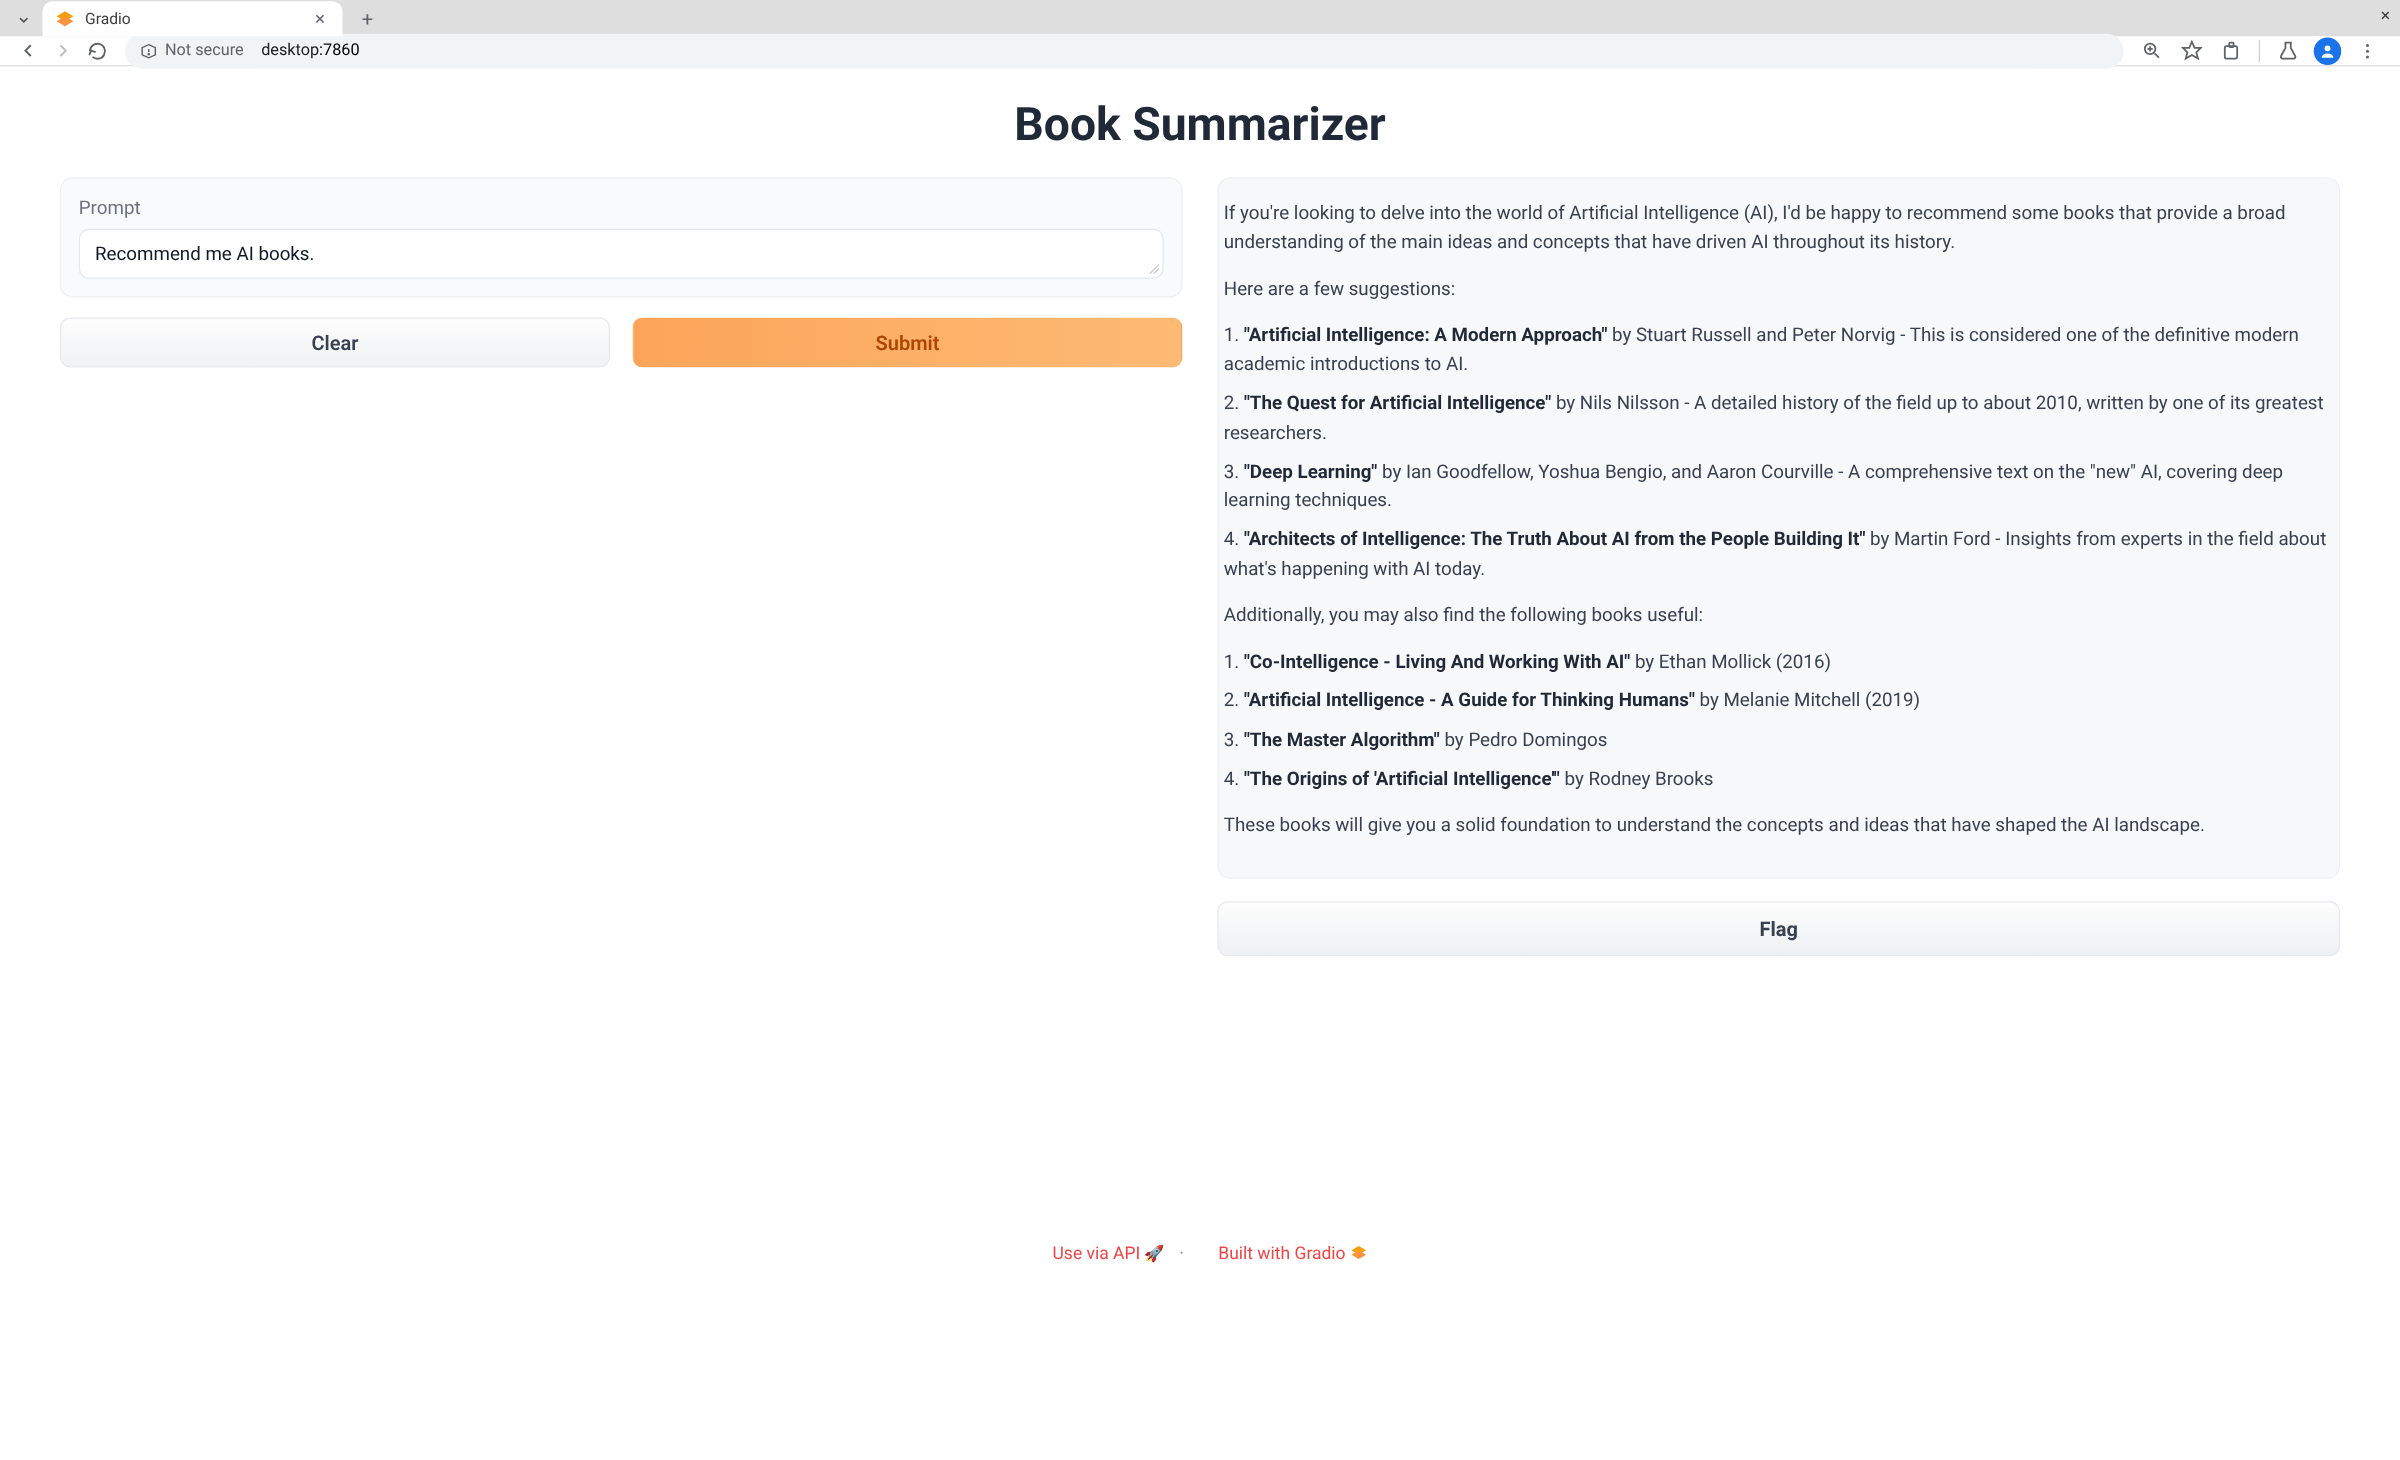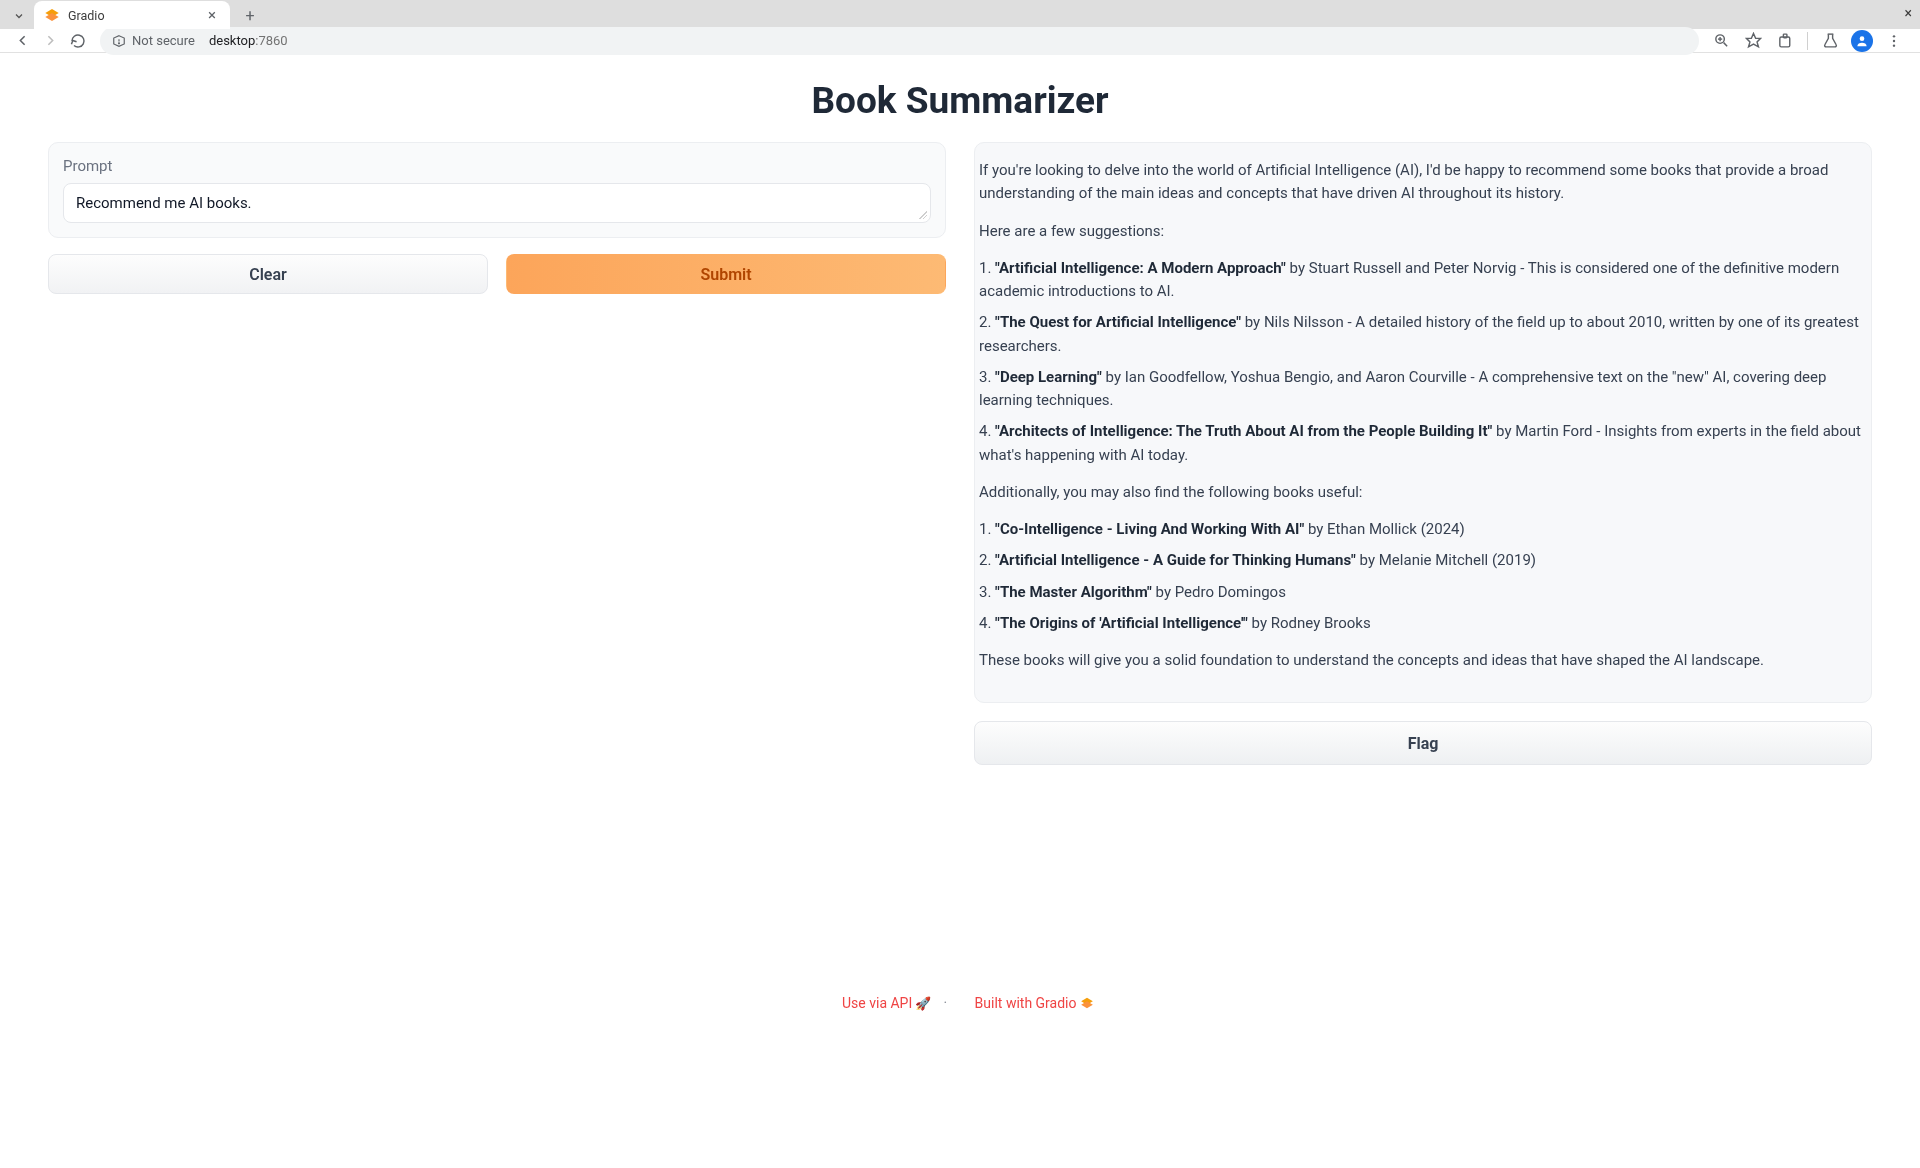--- a/index.html
+++ b/index.html
@@ -26,21 +26,21 @@
       width: 26px;
       height: 22px;
       display:flex;align-items:center;justify-content:center;
       color:#555;
       font-size:11px;
       margin-right: 2px;
       margin-bottom: 2px;
     }
     .tab {
       height: 28px;
-      width: 196px;
+      width: 240px;
       background: #fff;
       border-radius: 8px 8px 0 0;
       display: flex;
       align-items: center;
       padding: 0 10px;
       font-size: 12.5px;
       color: #3c3c3c;
       position: relative;
     }
     .tab .favicon {
@@ -83,21 +83,21 @@
       margin: 0 8px;
       display: flex;
       align-items: center;
       padding: 0 12px;
       font-size: 13px;
       color: #5f6368;
     }
     .addr-bar .secure-icon { margin-right: 6px; display:inline-flex;align-items:center;}
     .addr-bar .secure-text { margin-right: 14px; color:#5f6368;}
     .addr-bar .url-host { color:#202124; }
-    .addr-bar .url-path { color:#737373;text-align:center; }
+    .addr-bar .url-path { color:#000000;text-align:center; }
     .toolbar-icons { display:flex; align-items:center; gap: 4px; padding-right:4px;}
     .toolbar-icons .ticon { width:28px;height:28px;display:flex;align-items:center;justify-content:center;color:#5f6368;}
     .toolbar-icons .divider { width:1px;height:18px;background:#d0d0d0;margin:0 4px;}
     .profile-badge { width:22px;height:22px;border-radius:50%;background:#1a73e8;display:flex;align-items:center;justify-content:center;}
 
     
     .page {
       padding: 20px 0;
     }
     .app-title {
@@ -330,21 +330,21 @@
         <p>If you're looking to delve into the world of Artificial Intelligence (AI), I'd be happy to recommend some books that provide a broad understanding of the main ideas and concepts that have driven AI throughout its history.</p>
         <p>Here are a few suggestions:</p>
         <div id="list1">
             <div class="num-item"><span>1. </span><b>"Artificial Intelligence: A Modern Approach"</b><span> by Stuart Russell and Peter Norvig - This is considered one of the definitive modern academic introductions to AI.</span></div>
             <div class="num-item"><span>2. </span><b>"The Quest for Artificial Intelligence"</b><span> by Nils Nilsson - A detailed history of the field up to about 2010, written by one of its greatest researchers.</span></div>
             <div class="num-item"><span>3. </span><b>"Deep Learning"</b><span> by Ian Goodfellow, Yoshua Bengio, and Aaron Courville - A comprehensive text on the "new" AI, covering deep learning techniques.</span></div>
             <div class="num-item"><span>4. </span><b>"Architects of Intelligence: The Truth About AI from the People Building It"</b><span> by Martin Ford - Insights from experts in the field about what's happening with AI today.</span></div>
           </div>
         <p style="margin-top:14px;">Additionally, you may also find the following books useful:</p>
         <div id="list2">
-            <div class="num-item"><span>1. </span><b>"Co-Intelligence - Living And Working With AI"</b><span> by Ethan Mollick (2024)</span></div>
+            <div class="num-item"><span>1. </span><b>"Co-Intelligence - Living And Working With AI"</b><span> by Ethan Mollick (2016)</span></div>
             <div class="num-item"><span>2. </span><b>"Artificial Intelligence - A Guide for Thinking Humans"</b><span> by Melanie Mitchell (2019)</span></div>
             <div class="num-item"><span>3. </span><b>"The Master Algorithm"</b><span> by Pedro Domingos</span></div>
             <div class="num-item"><span>4. </span><b>"The Origins of 'Artificial Intelligence'"</b><span> by Rodney Brooks</span></div>
           </div>
         <p style="margin-top:14px;">These books will give you a solid foundation to understand the concepts and ideas that have shaped the AI landscape.</p>
       </div>
       <div class="btn-flag">Flag</div>
     </div>
 
   </div>

